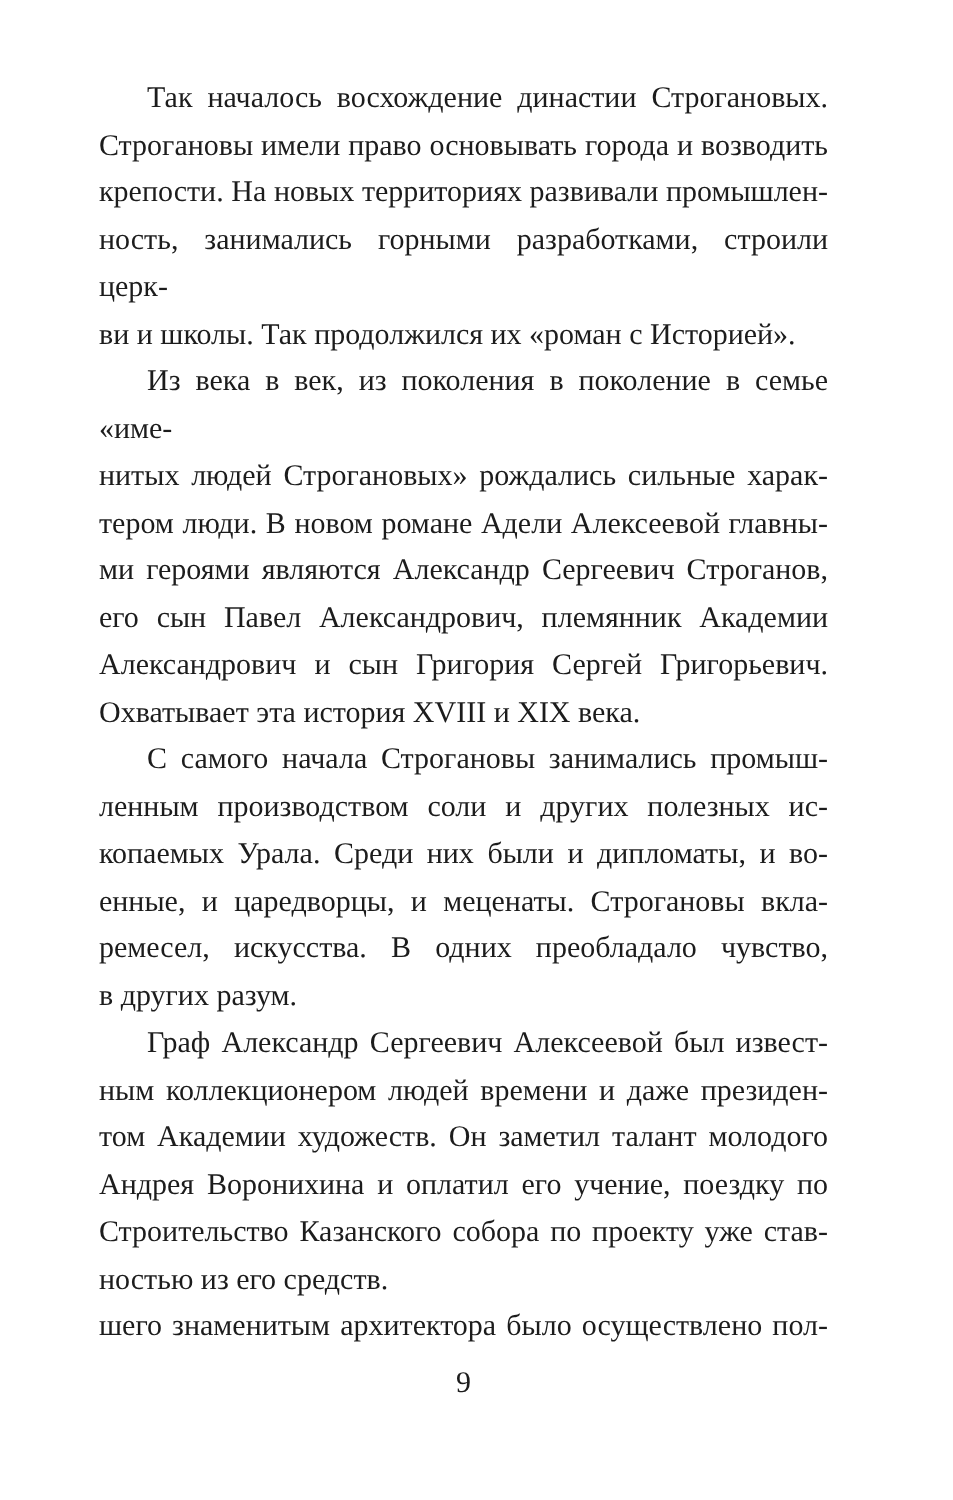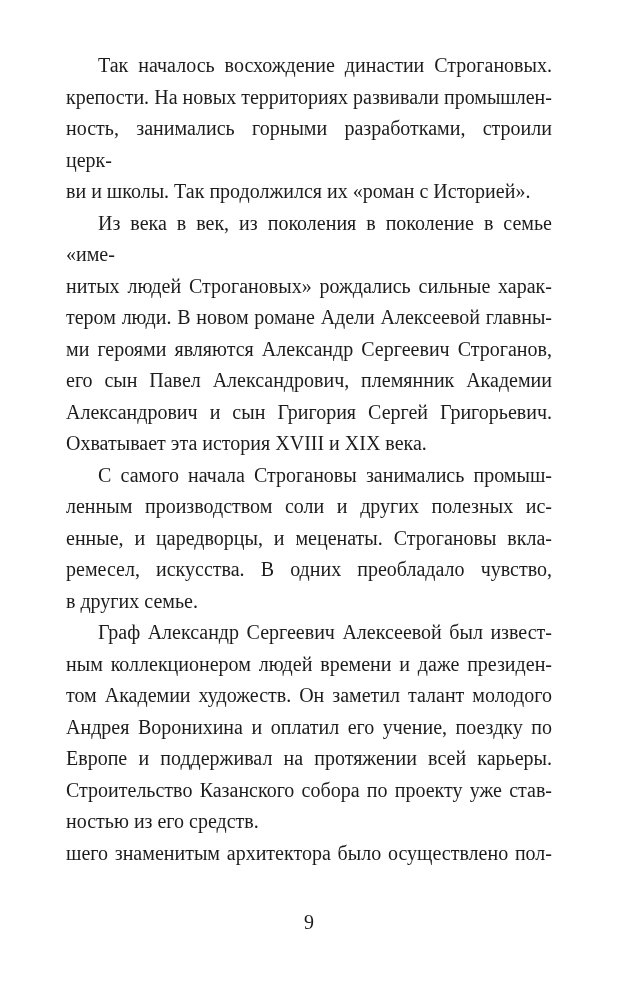--- a/index.html
+++ b/index.html
@@ -45,49 +45,50 @@
   }
 </style>
 </head>
 <body>
 
 <div class="page">
   <div class="text-block">
 
     <div class="para">
       <div class="line indent">Так началось восхождение династии Строгановых.</div>
+      <div class="line">Строгановы имели право основывать города и возводить</div>
       <div class="line">крепости. На новых территориях развивали промышлен-</div>
       <div class="line">ность, занимались горными разработками, строили церк-</div>
       <div class="line last">ви и школы. Так продолжился их «роман с Историей».</div>
     </div>
 
     <div class="para">
       <div class="line indent">Из века в век, из поколения в поколение в семье «име-</div>
       <div class="line">нитых людей Строгановых» рождались сильные харак-</div>
       <div class="line">тером люди. В новом романе Адели Алексеевой главны-</div>
       <div class="line">ми героями являются Александр Сергеевич Строганов,</div>
       <div class="line">его сын Павел Александрович, племянник Академии</div>
       <div class="line">Александрович и сын Григория Сергей Григорьевич.</div>
       <div class="line last">Охватывает эта история XVIII и XIX века.</div>
     </div>
 
     <div class="para">
       <div class="line indent">С самого начала Строгановы занимались промыш-</div>
       <div class="line">ленным производством соли и других полезных ис-</div>
+      <div class="line">копаемых Урала. Среди них были и дипломаты, и во-</div>
       <div class="line">енные, и царедворцы, и меценаты. Строгановы вкла-</div>
       <div class="line">ремесел, искусства. В одних преобладало чувство,</div>
-      <div class="line last">в других семье.</div>
+      <div class="line last">в других разум.</div>
     </div>
 
     <div class="para">
       <div class="line indent">Граф Александр Сергеевич Алексеевой был извест-</div>
       <div class="line">ным коллекционером людей времени и даже президен-</div>
       <div class="line">том Академии художеств. Он заметил талант молодого</div>
       <div class="line">Андрея Воронихина и оплатил его учение, поездку по</div>
-      <div class="line">Европе и поддерживал на протяжении всей карьеры.</div>
       <div class="line">Строительство Казанского собора по проекту уже став-</div>
       <div class="line last">ностью из его средств.</div>
       <div class="line">шего знаменитым архитектора было осуществлено пол-</div>
     </div>
 
   </div>
 
   <div class="page-number">9</div>
 </div>
 

